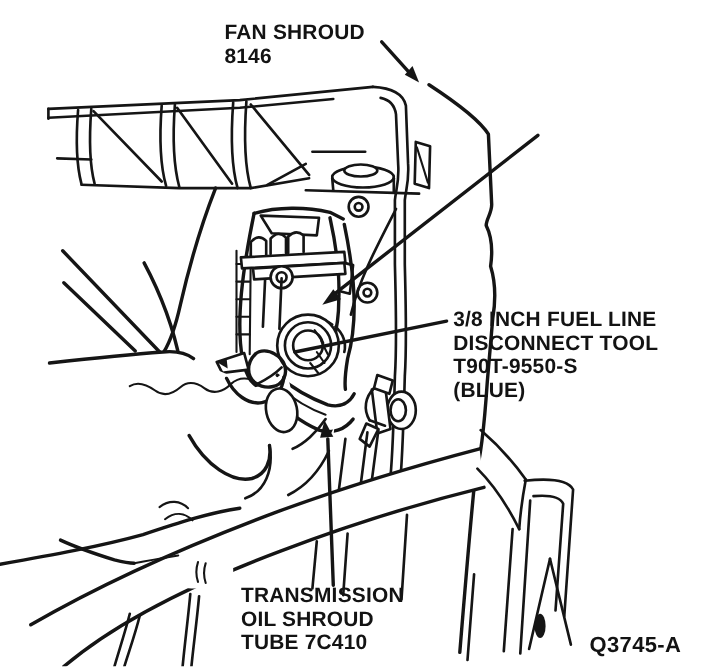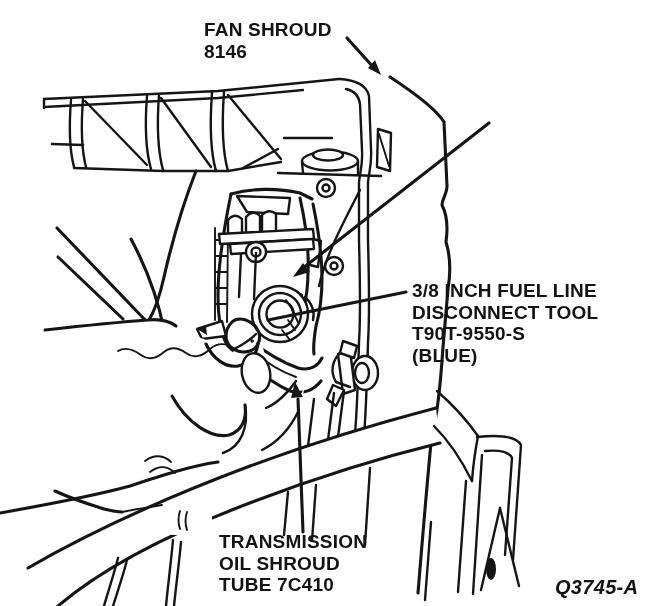--- a/index.html
+++ b/index.html
@@ -211,14 +211,14 @@
 
   <div class="callout" style="left:412px;top:264px;margin-top:16px;">3/8 INCH FUEL LINE
 DISCONNECT TOOL
 T90T-9550-S
 (BLUE)</div>
 
   <div class="callout" style="left:219px;top:531px;">TRANSMISSION
 OIL SHROUD
 TUBE 7C410</div>
 
-  <div class="figid" style="left:555px;top:576px;font-style:italic;">Q3745-A</div>
+  <div class="figid" style="left:536px;top:576px;">Q3745-A</div>
 </div>
 
 </body></html>

